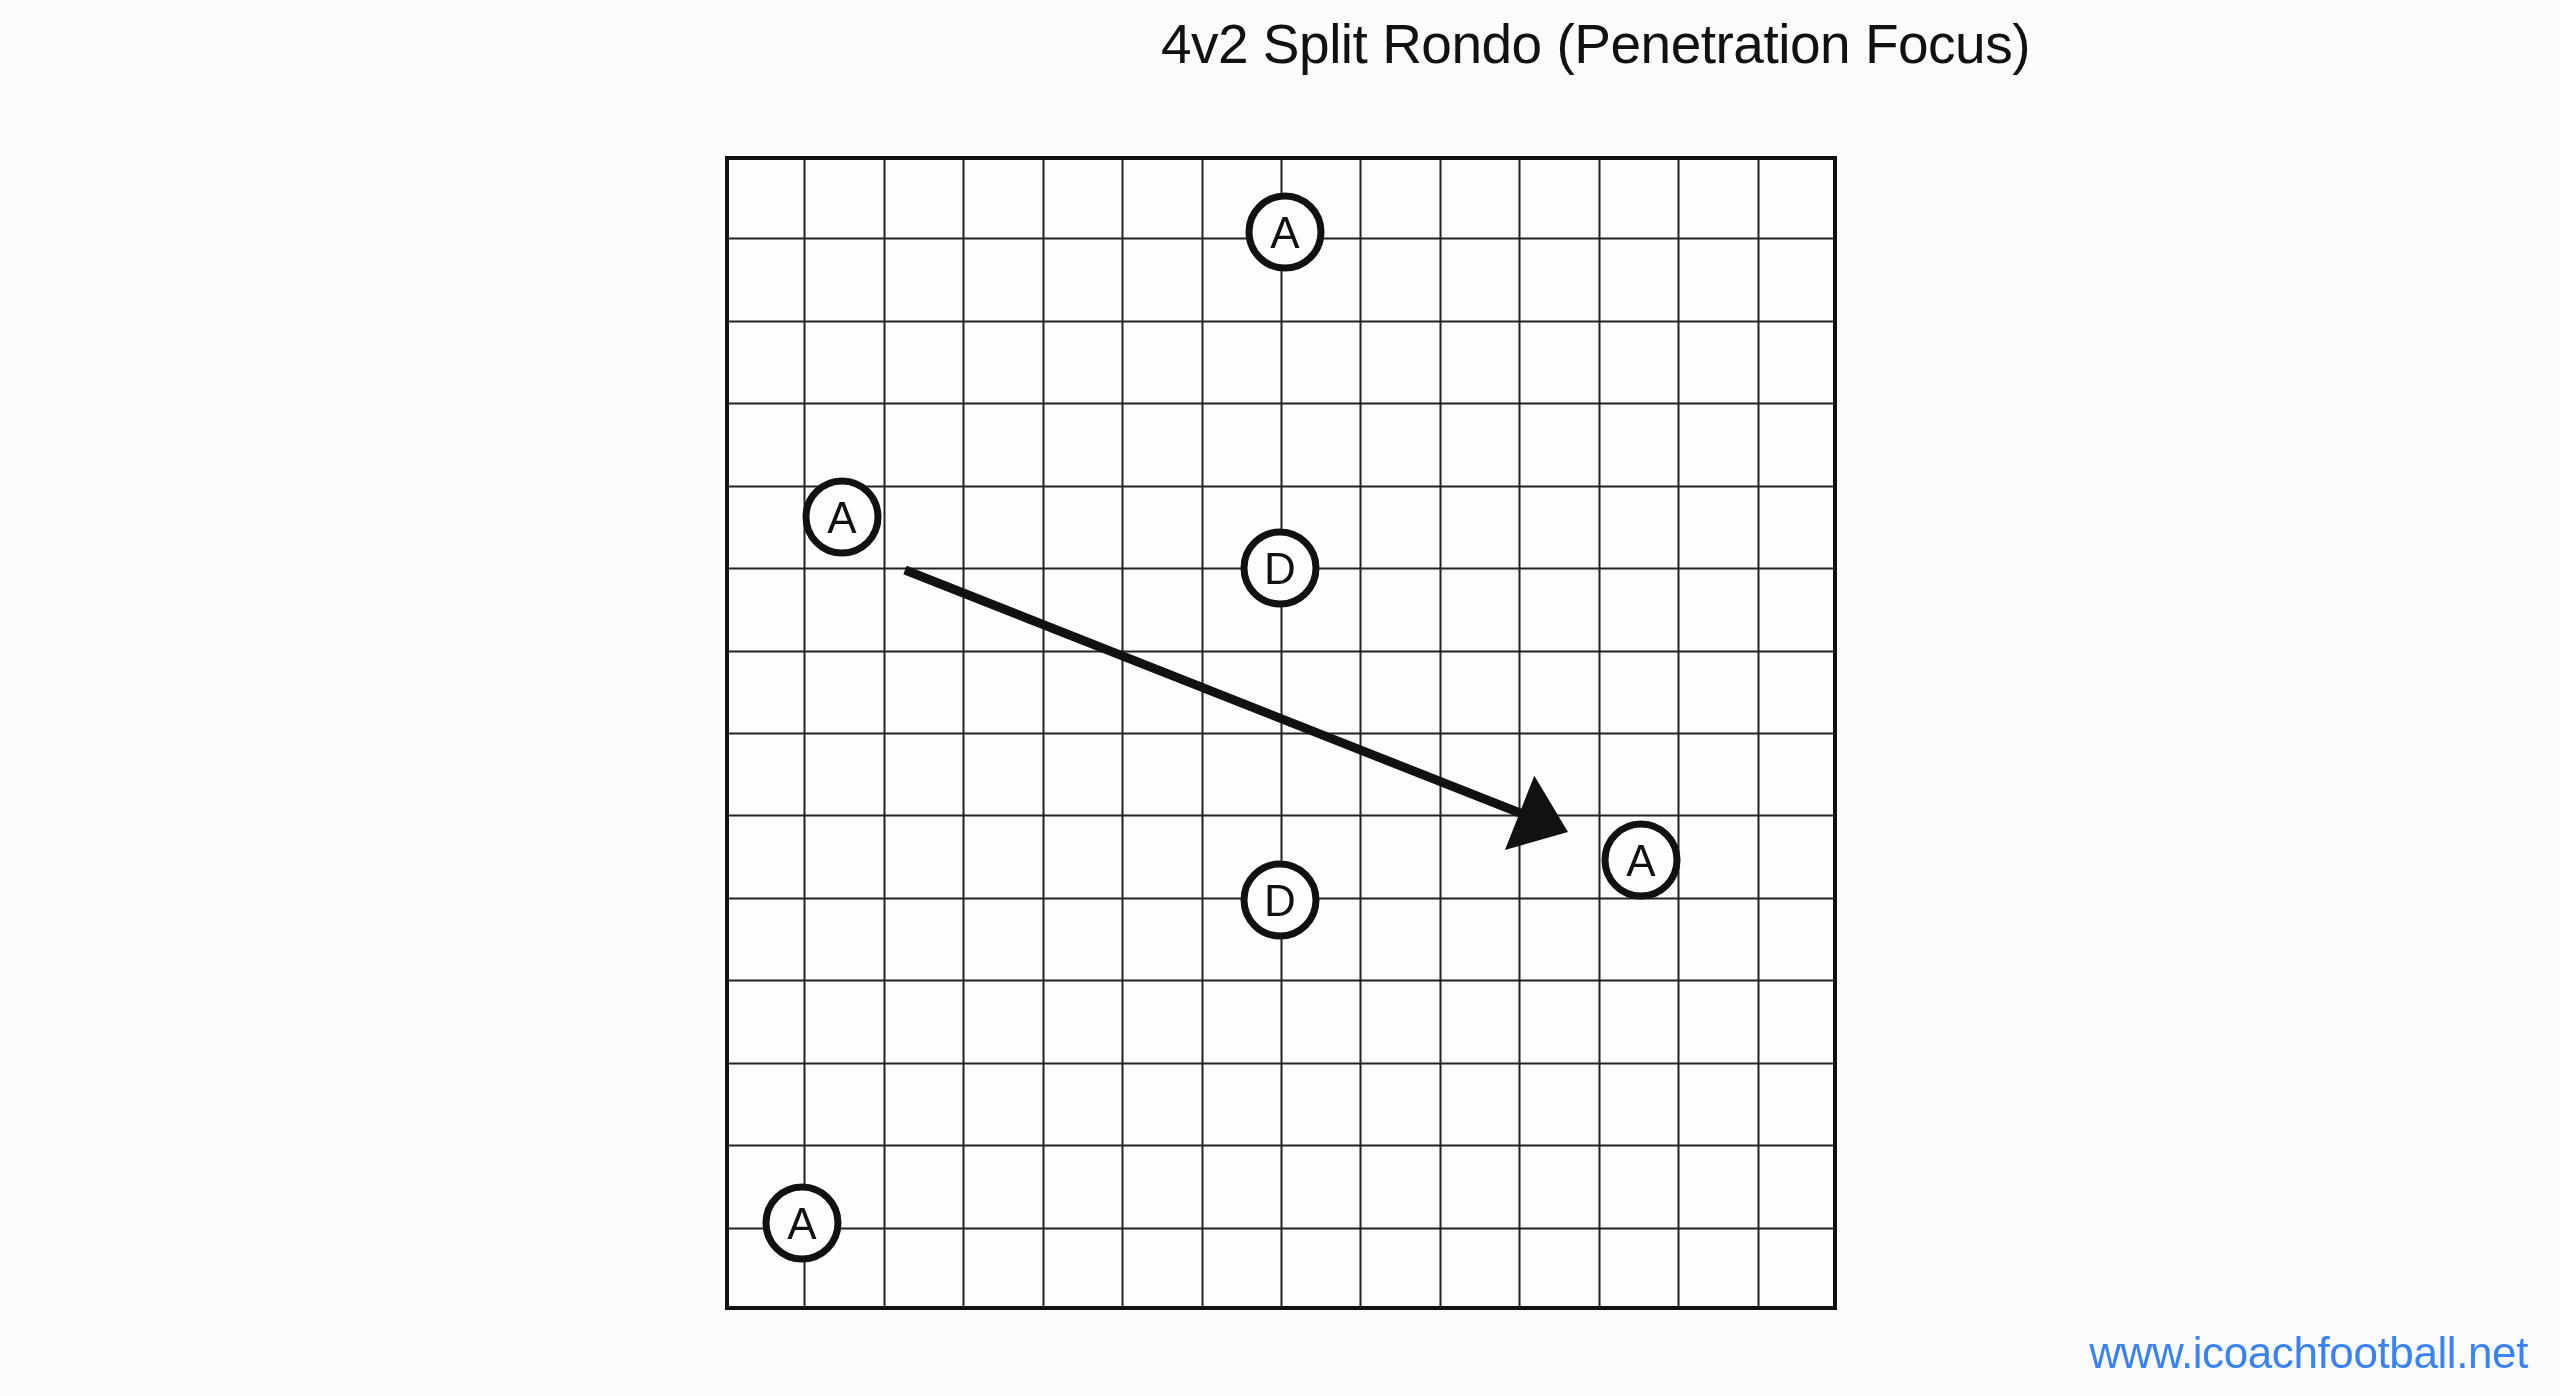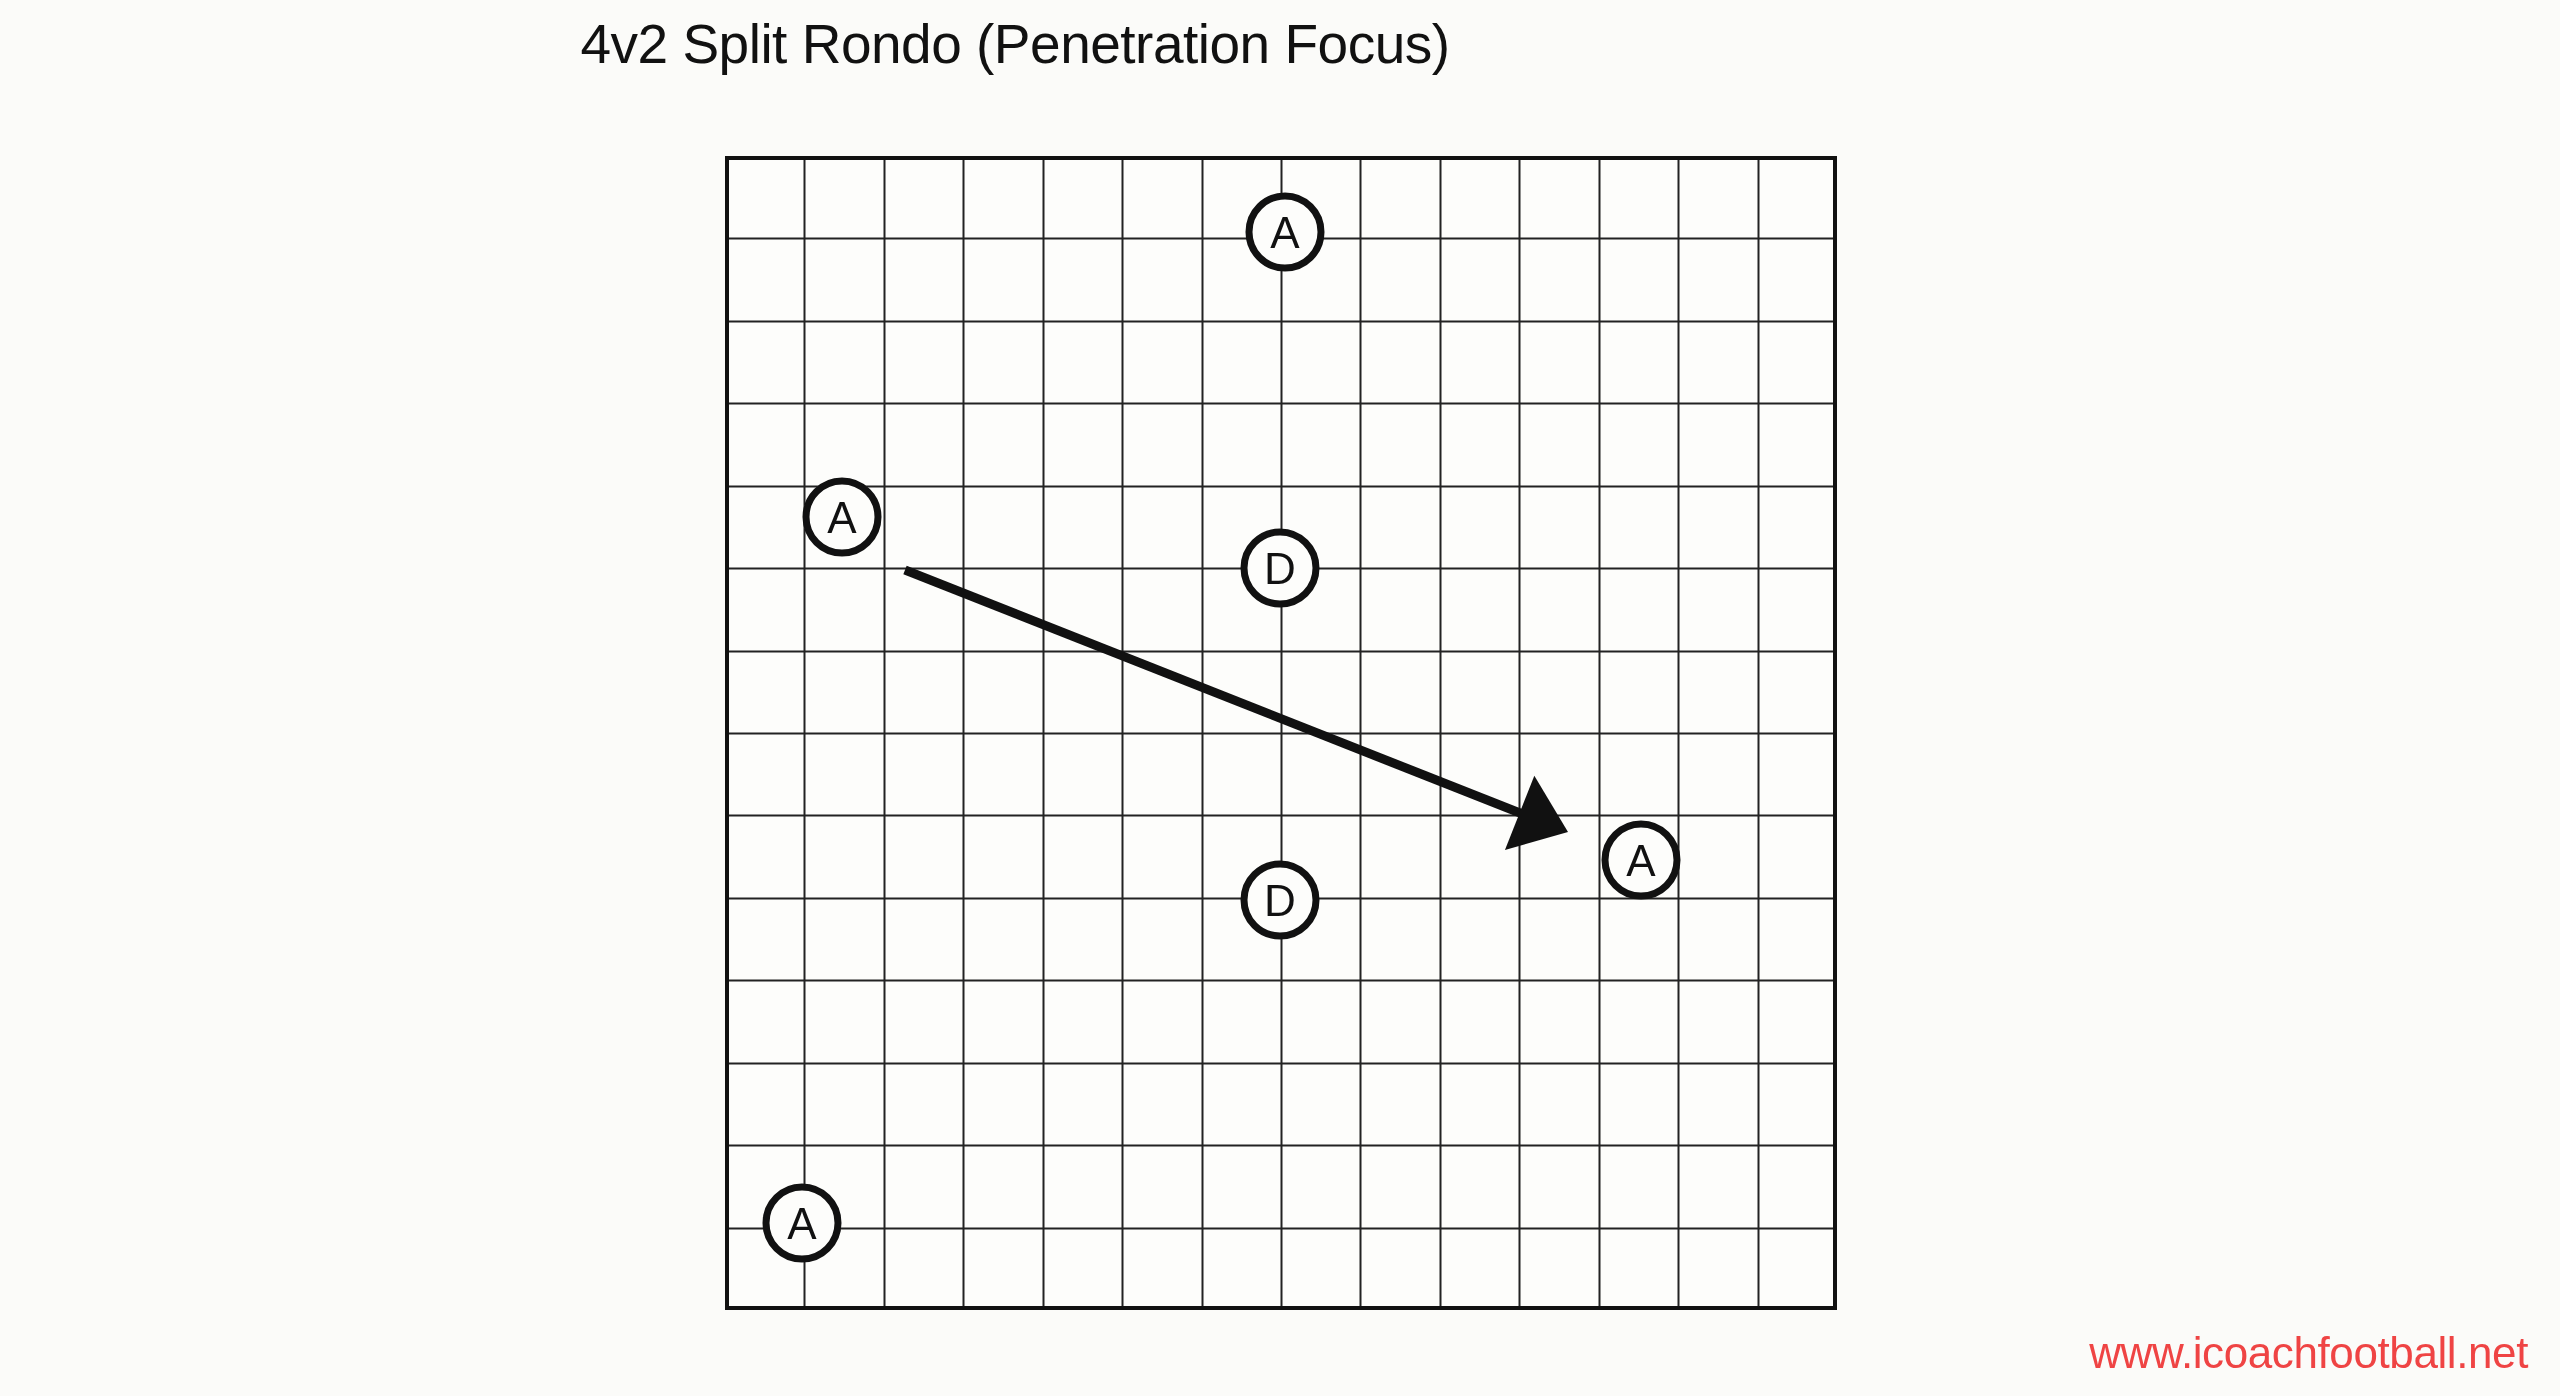--- a/index.html
+++ b/index.html
@@ -25,21 +25,21 @@
     height: 1396px;
     background: #fbfbf9;
   }
 
   
   #drill-title {
     position: absolute;
     left: 0;
     top: 12px;
     width: 2030px;
-    text-align: center;
+    text-align: right;
     font-family: "Liberation Sans", sans-serif;
     font-size: 55px;
     font-weight: 400;
     letter-spacing: -0.5px;
     color: #111111;
     white-space: nowrap;
   }
 
   
   #field-wrap {
@@ -56,21 +56,21 @@
   }
 
   
   #watermark {
     position: absolute;
     right: 32px;
     bottom: 18px;
     font-family: "Liberation Sans", sans-serif;
     font-size: 44px;
     font-weight: 400;
-    color: #ef4444;
+    color: #3b82f6;
     letter-spacing: -0.4px;
     white-space: nowrap;
   }
 </style>
 </head>
 <body style="background: rgb(251, 251, 249);">
 
 <div id="page" style="background: rgb(251, 251, 249);">
 
   <div id="drill-title">4v2 Split Rondo (Penetration Focus)</div>

